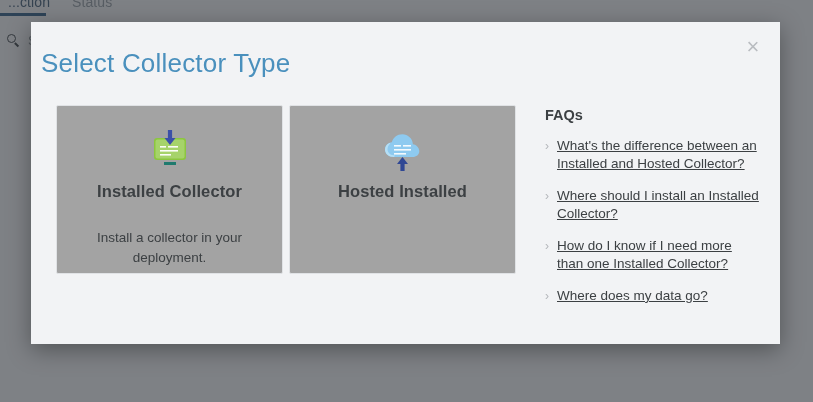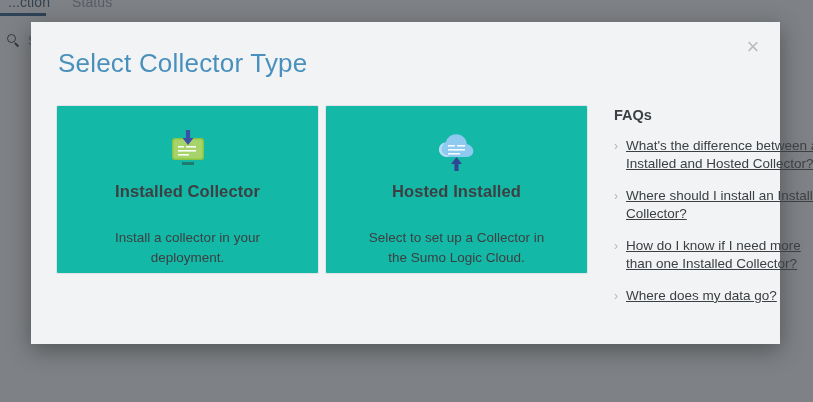--- a/index.html
+++ b/index.html
@@ -98,44 +98,44 @@
   #close-btn {
     position: absolute; right: 14px; top: 12px;
     width: 26px; height: 26px;
     cursor: pointer;
     color: #b9bcc0;
     font-size: 22px; line-height: 26px;
     text-align: center; font-weight: 400;
   }
   #modal-title {
     position: absolute;
-    left: 27px; top: 26px;
+    left: 10px; top: 26px;
     font-size: 26px;
     font-weight: 400;
     color: #4a90bd;
     letter-spacing: .2px;
   }
 
   #modal-body {
     position: absolute;
     left: 25px; top: 83px; right: 22px; bottom: 18px;
     display: flex;
     gap: 0;
   }
 
   .cards-area {
     display: flex;
     gap: 6px;
     flex: 0 0 463px;
     align-items: flex-start;
   }
   .collector-card {
-    width: 263px;
+    width: 227px;
     height: 169px;
-    background: #14b8a6;
+    background: #a3a3a3;
     border: 1px solid #e0e2e5;
     border-radius: 2px;
     display: flex;
     flex-direction: column;
     align-items: center;
     cursor: pointer;
     padding-top: 22px;
   }
   .card-icon { height: 46px; display: flex; align-items: center; justify-content: center; }
   .card-title {
@@ -247,21 +247,20 @@
             <path d="M13 27 C7.5 27 4 23.5 4 19.5 C4 16.6 5.9 14.1 8.6 13 C9 12.8 9.3 13.4 9 13.7 C7.4 15.2 6.5 17.1 6.5 19.2 C6.5 22.8 9.6 25.4 14 25.4 Z" fill="#b6dff5"></path>
             <rect x="13" y="15" width="7" height="1.6" fill="#ffffff" opacity=".9"></rect>
             <rect x="22" y="15" width="8" height="1.6" fill="#ffffff" opacity=".9"></rect>
             <rect x="13" y="19" width="17" height="1.6" fill="#ffffff" opacity=".9"></rect>
             <rect x="13" y="23" width="12" height="1.6" fill="#ffffff" opacity=".9"></rect>
             <path d="M21.5 41 L21.5 31" stroke="#2f4794" stroke-width="4.2" fill="none"></path>
             <path d="M16 34 L21.5 27 L27 34 Z" fill="#2f4794"></path>
           </svg>
         </div>
         <div class="card-title">Hosted Installed</div>
-        <div class="card-desc">Select to set up a Collector in the Sumo Logic Cloud.</div>
       </div>
 
     </div>
 
     <div class="faq-area">
       <div class="faq-heading">FAQs</div>
 
       <div class="faq-item">
         <span class="faq-chevron">›</span>
         <span class="faq-text">What's the difference between an Installed and Hosted Collector?</span>

